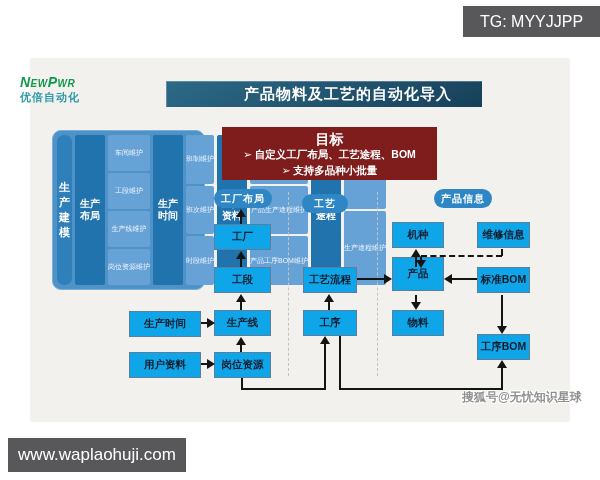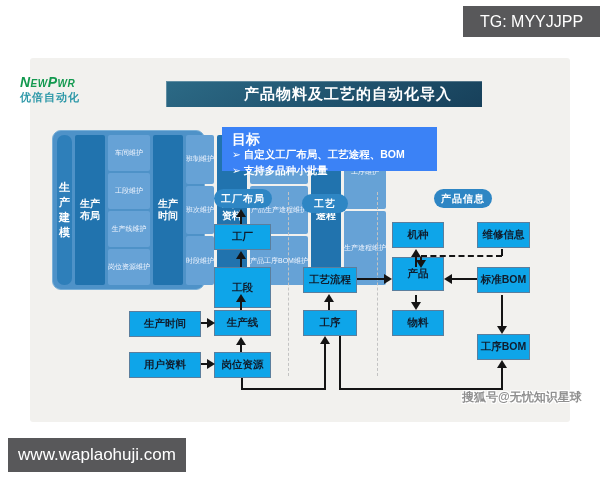--- a/index.html
+++ b/index.html
@@ -21,22 +21,22 @@
   #brand-sub{left:20px;top:90px;font-size:11px;font-weight:bold;color:#2d98a8;letter-spacing:1px;}
 
   
   #title-bar{left:166px;top:81px;width:268px;height:26px;
              background:linear-gradient(150deg,#2c6a86,#17405a);
              color:#fff;font-size:15px;font-weight:bold;letter-spacing:1px;
              display:flex;align-items:center;justify-content:center;
              box-shadow:inset 1px 1px 0 rgba(255,255,255,.25);padding-left:48px;}
 
   
-  #goals{left:222px;top:127px;width:215px;height:44px;background:#3b82f6;color:#fff;
-         padding:5px 10px;box-sizing:border-box;}
+  #goals{left:222px;top:127px;width:215px;height:53px;background:#7f1d1d;color:#fff;
+         padding:5px 10px;box-sizing:border-box;text-align:center;}
   #goals .gh{font-size:14px;font-weight:bold;line-height:1.1;}
   #goals .gb{font-size:10.5px;font-weight:bold;line-height:1.45;}
 
   
   #tree{left:52px;top:130px;width:153px;height:160px;background:#4e92c8;
         border:1px solid #7ab0d8;border-radius:9px;box-sizing:border-box;
         display:flex;flex-direction:row;gap:3px;padding:4px;}
   .tree-root{width:30px;background:#2e7fba;border-radius:7px;color:#fff;font-weight:bold;
              font-size:11px;display:flex;align-items:center;justify-content:center;
              text-align:center;word-break:break-all;line-height:1.35;padding:0 2px;box-sizing:border-box;}
@@ -139,21 +139,21 @@
   </div>
 
   <div id="pill-factory" class="abs pill">工厂布局</div>
   <div id="pill-process" class="abs pill">工艺</div>
   <div id="pill-product" class="abs pill">产品信息</div>
 
   <div class="abs sep" style="left:288px;top:192px;height:184px;"></div>
   <div class="abs sep" style="left:377px;top:192px;height:184px;"></div>
 
   <div class="abs fbox" style="left:214px;top:224px;width:57px;height:26px;">工厂</div>
-  <div class="abs fbox" style="left:214px;top:267px;width:57px;height:41px;">工段</div>
+  <div class="abs fbox" style="left:214px;top:267px;width:57px;height:26px;">工段</div>
   <div class="abs fbox" style="left:214px;top:310px;width:57px;height:26px;">生产线</div>
   <div class="abs fbox" style="left:214px;top:352px;width:57px;height:26px;">岗位资源</div>
 
   <div class="abs fbox" style="left:129px;top:311px;width:72px;height:26px;">生产时间</div>
   <div class="abs fbox" style="left:129px;top:352px;width:72px;height:26px;">用户资料</div>
 
   <div class="abs fbox" style="left:303px;top:267px;width:54px;height:26px;">工艺流程</div>
   <div class="abs fbox" style="left:303px;top:310px;width:54px;height:26px;">工序</div>
 
   <div class="abs fbox" style="left:392px;top:222px;width:52px;height:26px;">机种</div>

